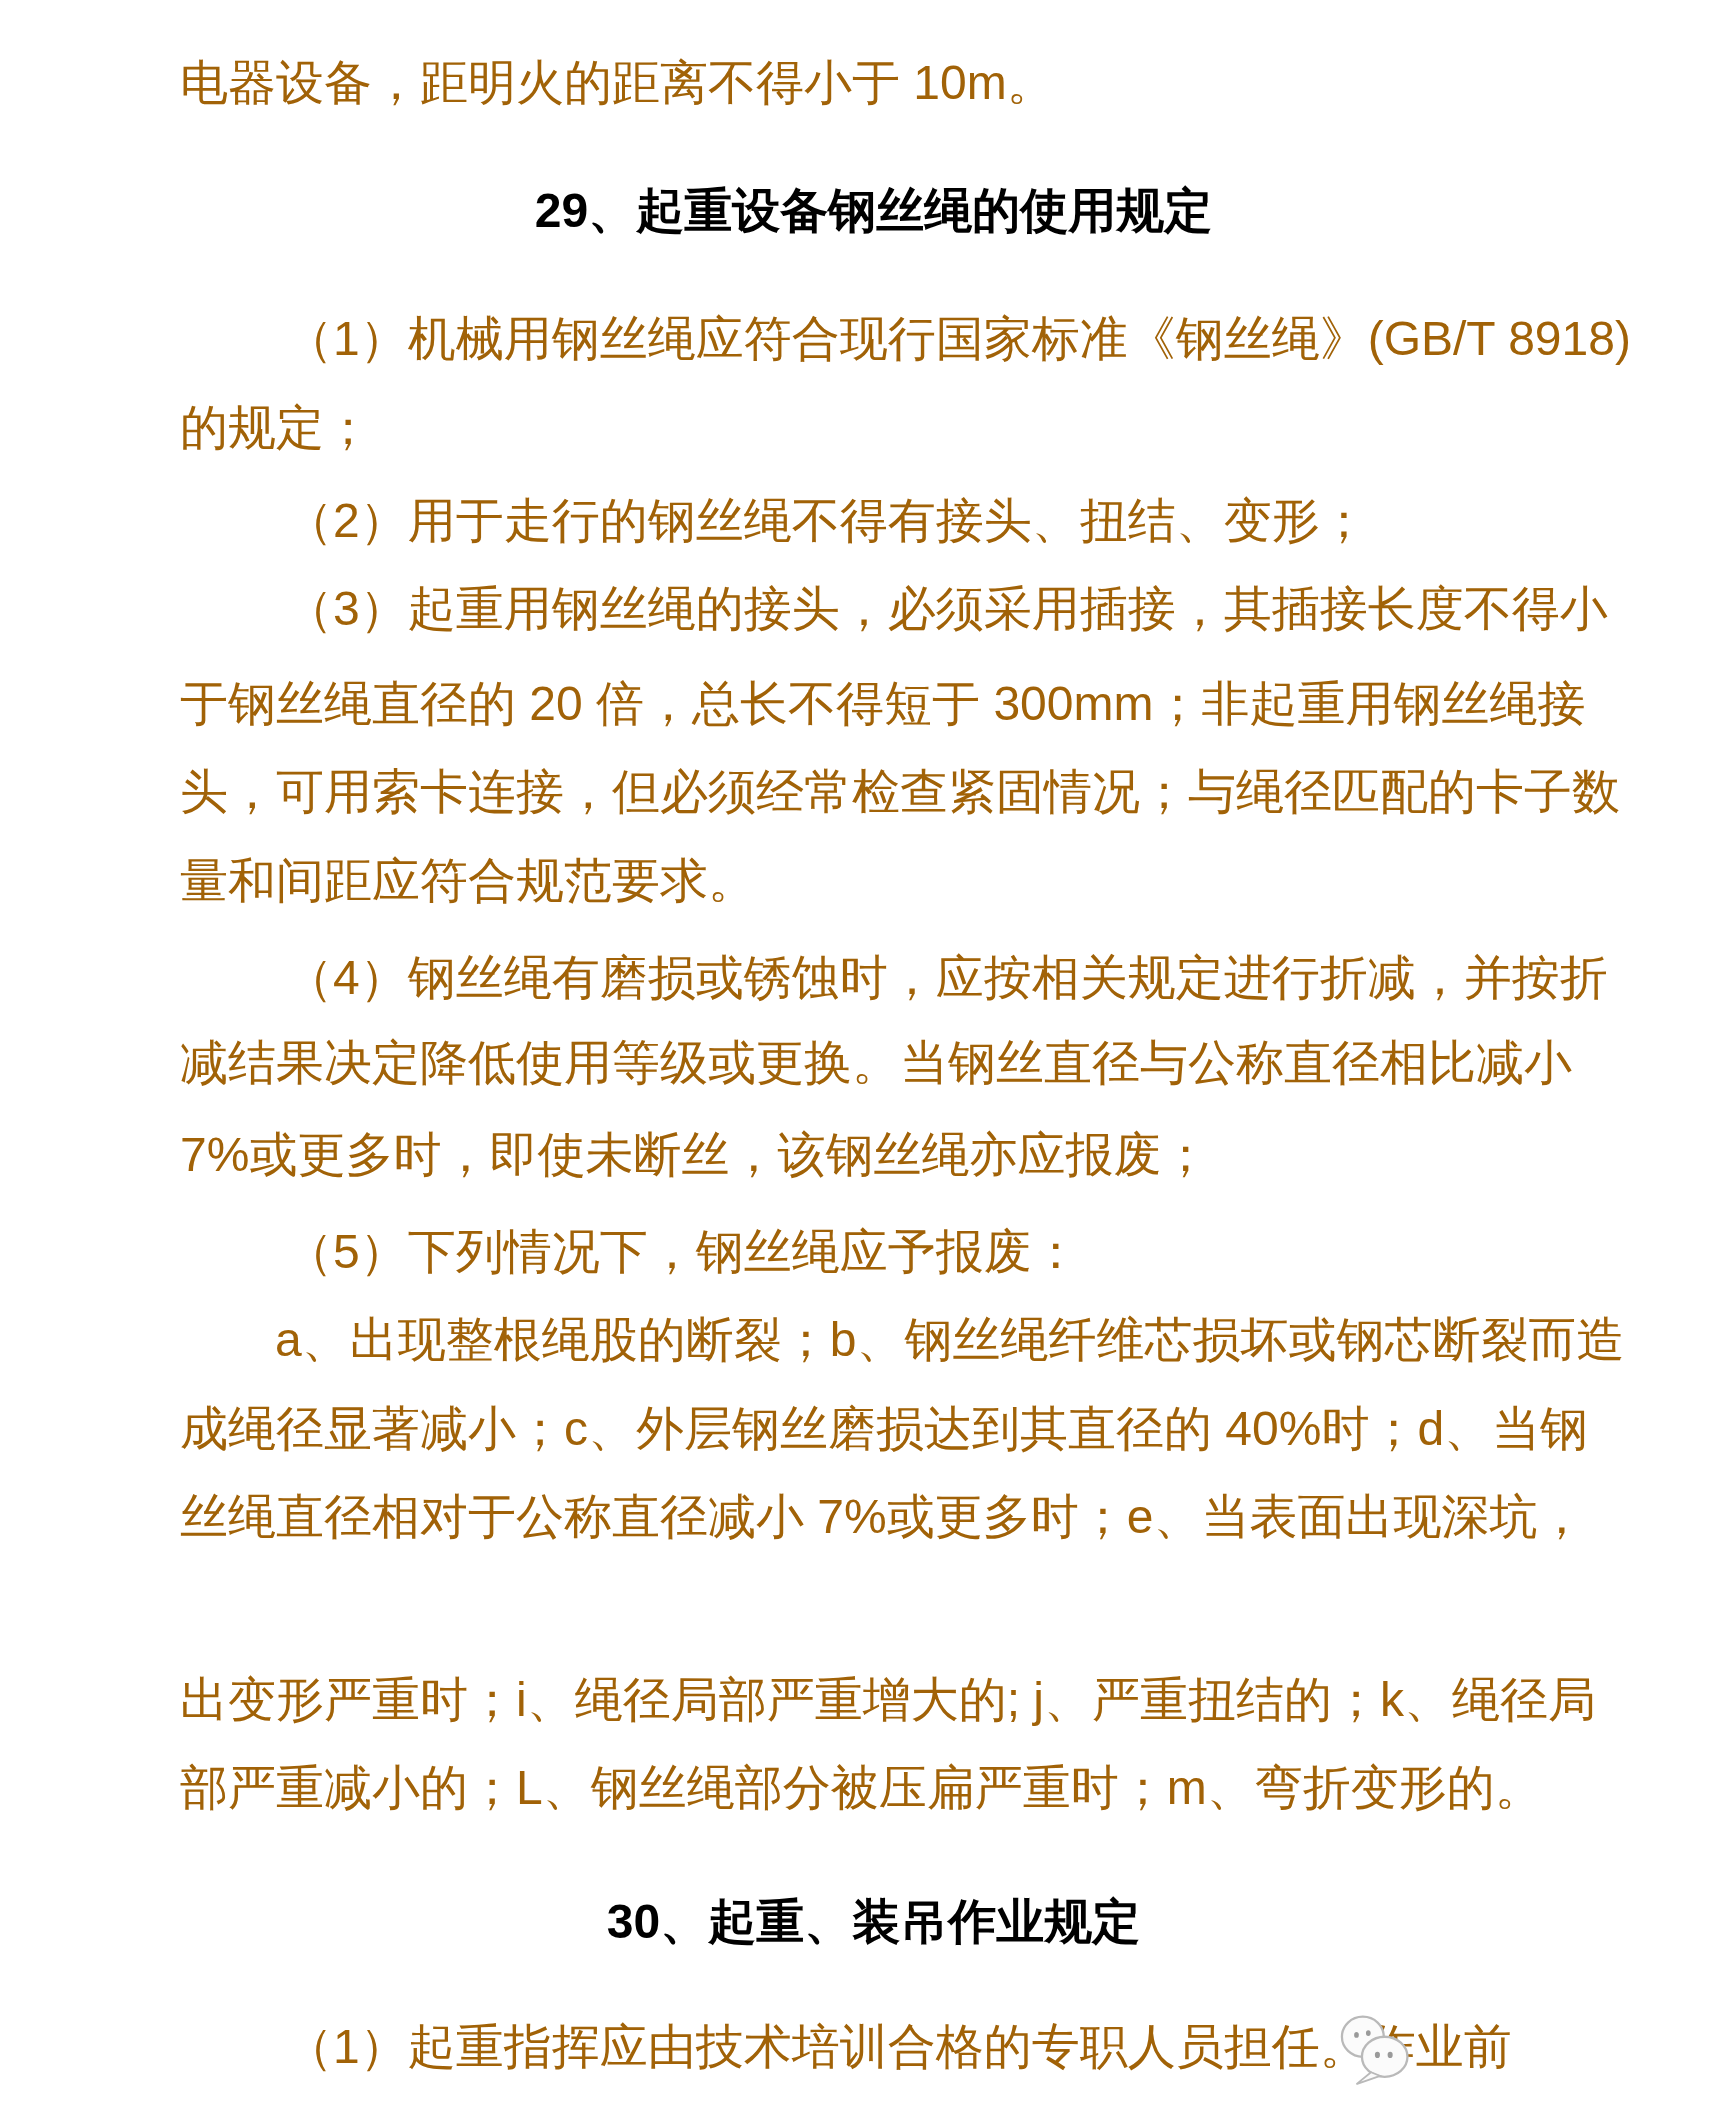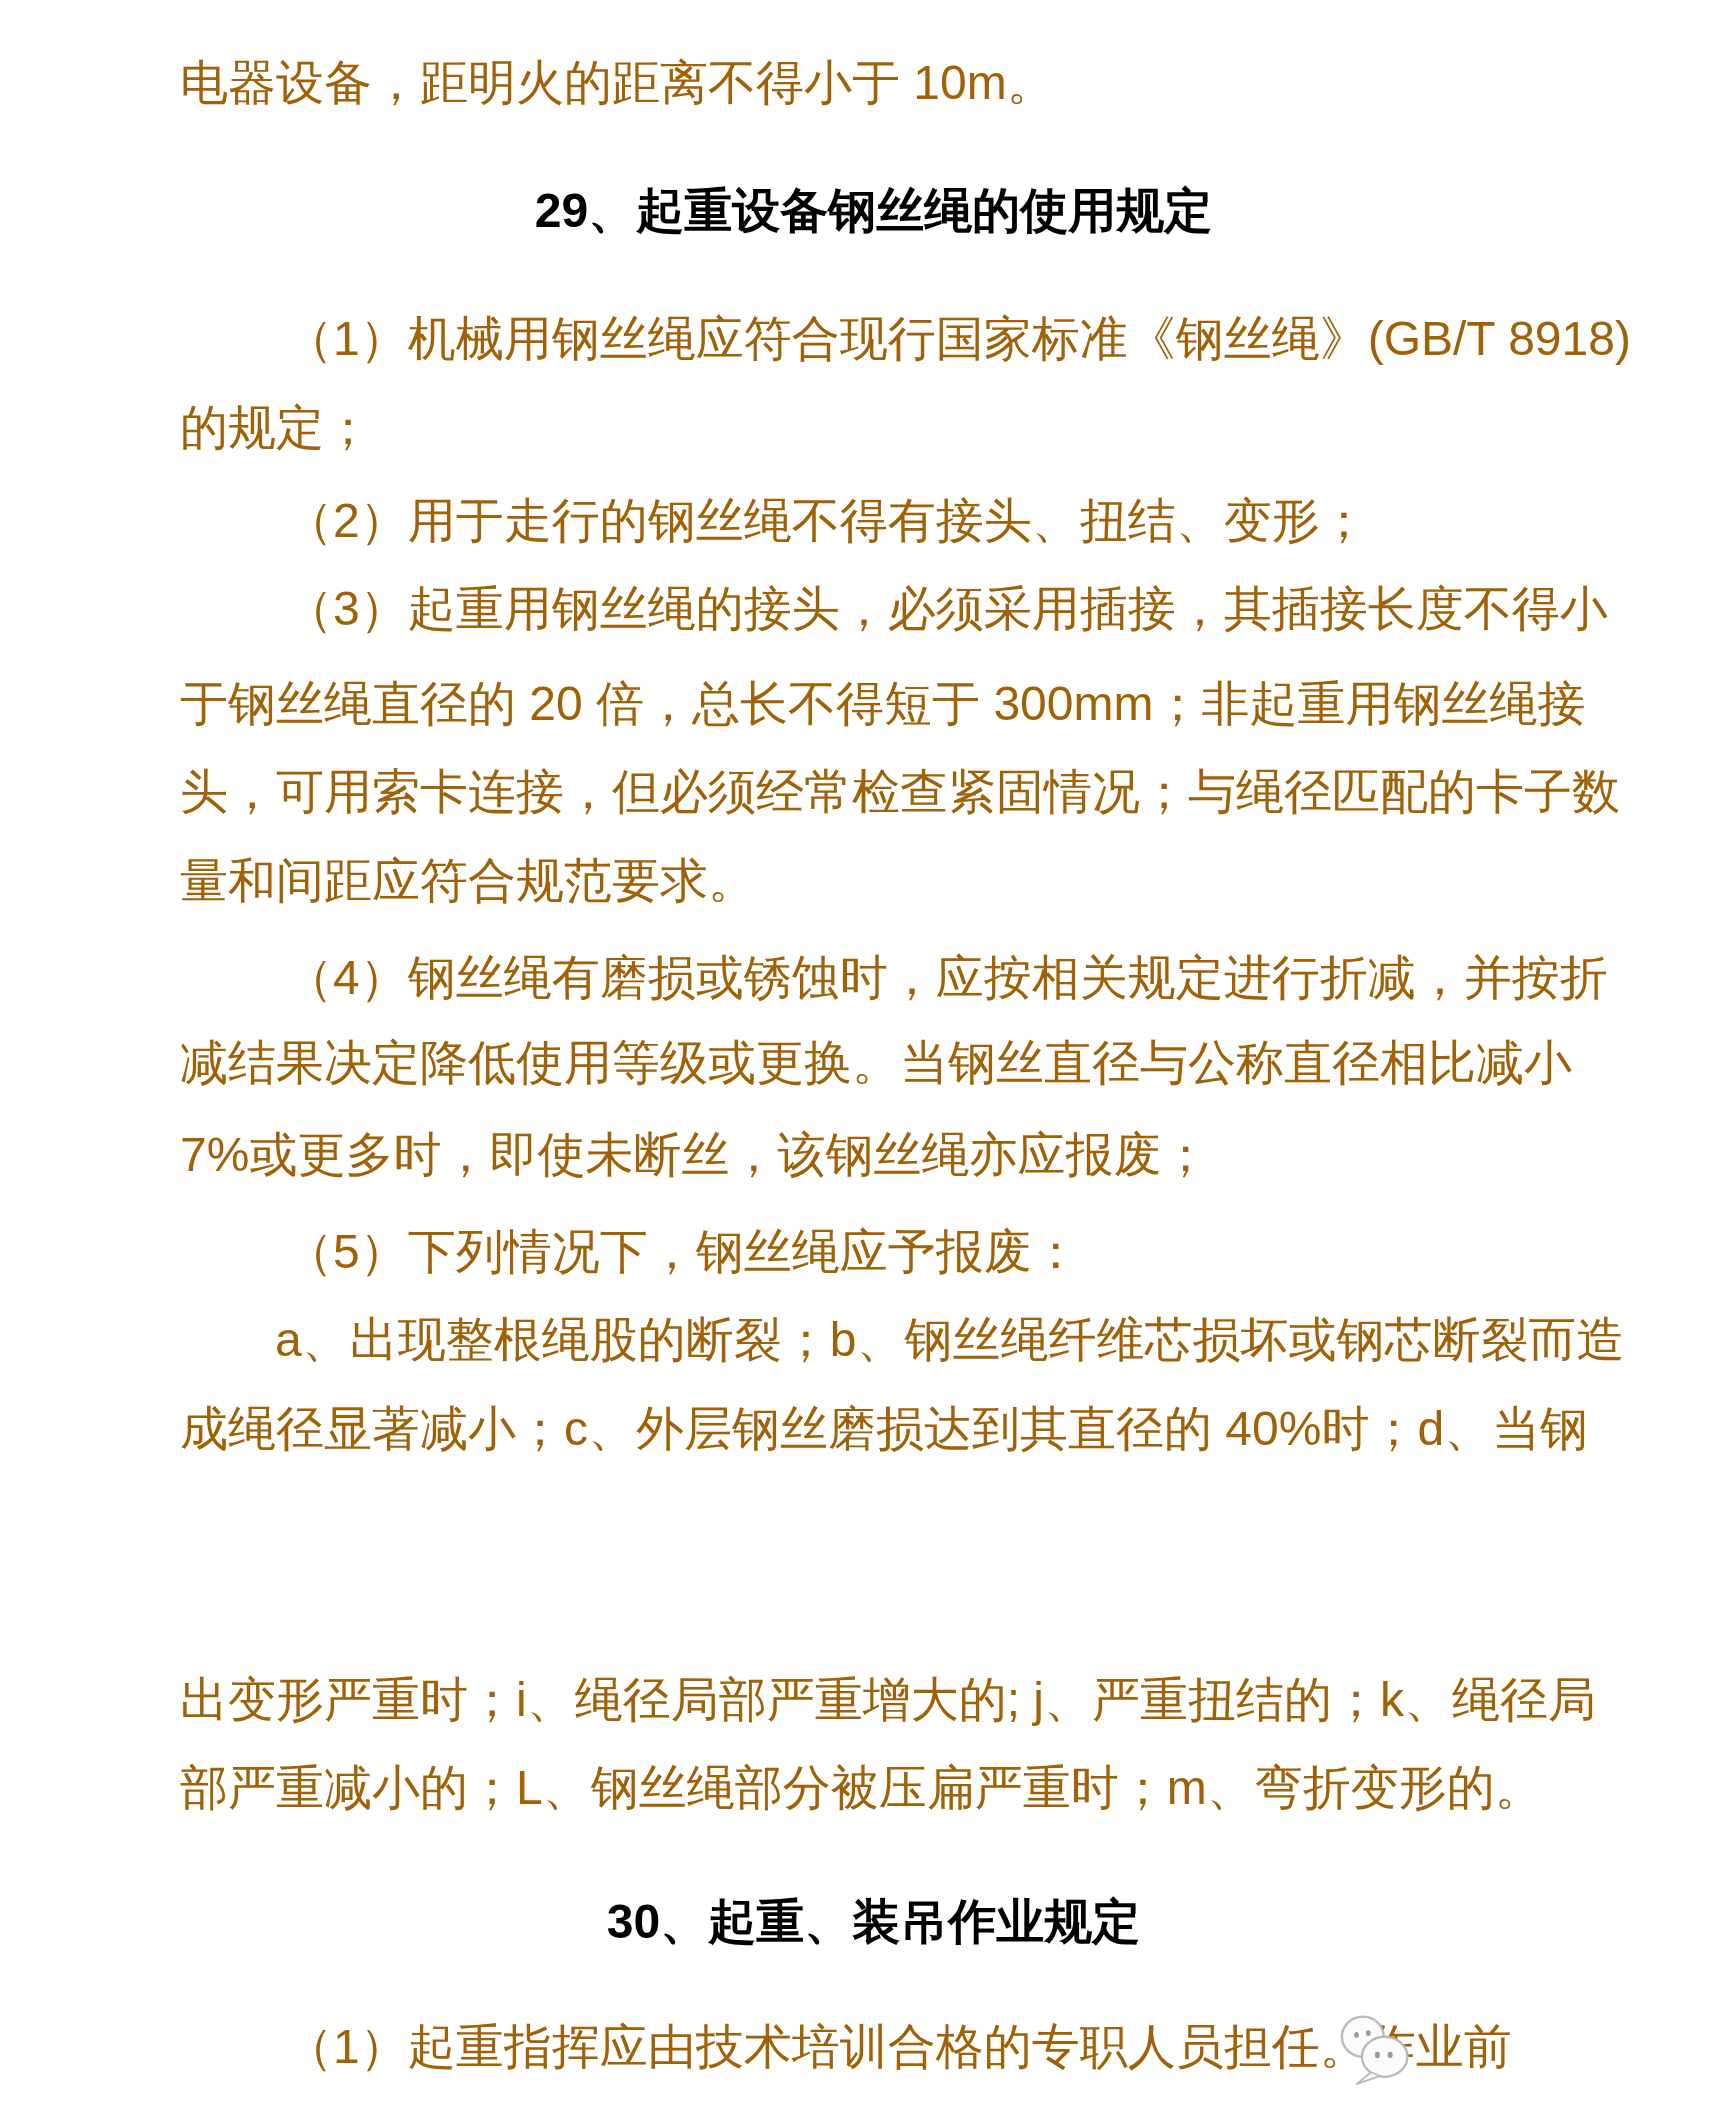--- a/index.html
+++ b/index.html
@@ -82,20 +82,21 @@
   <div class="line indent" style="top:580px">（3）起重用钢丝绳的接头，必须采用插接，其插接长度不得小</div>
   <div class="line" style="top:675px">于钢丝绳直径的 20 倍，总长不得短于 300mm；非起重用钢丝绳接</div>
   <div class="line" style="top:763px">头，可用索卡连接，但必须经常检查紧固情况；与绳径匹配的卡子数</div>
   <div class="line" style="top:852px">量和间距应符合规范要求。</div>
   <div class="line indent" style="top:949px">（4）钢丝绳有磨损或锈蚀时，应按相关规定进行折减，并按折</div>
   <div class="line" style="top:1034px">减结果决定降低使用等级或更换。当钢丝直径与公称直径相比减小</div>
   <div class="line" style="top:1126px">7%或更多时，即使未断丝，该钢丝绳亦应报废；</div>
   <div class="line indent" style="top:1223px">（5）下列情况下，钢丝绳应予报废：</div>
   <div class="line indent-a" style="top:1311px">a、出现整根绳股的断裂；b、钢丝绳纤维芯损坏或钢芯断裂而造</div>
   <div class="line" style="top:1400px">成绳径显著减小；c、外层钢丝磨损达到其直径的 40%时；d、当钢</div>
+  <div class="line" style="top:1488px">丝绳直径相对于公称直径减小 7%或更多时；e、当表面出现深坑，</div>
   <div class="line" style="top:1759px">部严重减小的；L、钢丝绳部分被压扁严重时；m、弯折变形的。</div>
   <div class="line" style="top:1671px">出变形严重时；i、绳径局部严重增大的; j、严重扭结的；k、绳径局</div>
 
   <h1 class="heading" style="top:1893px">30、起重、装吊作业规定</h1>
 
   <div class="line indent" style="top:2018px">（1）起重指挥应由技术培训合格的专职人员担任。作业前</div>
 
   <svg class="wm-logo" width="77" height="71" viewBox="0 0 84 78" aria-hidden="true">
     <ellipse cx="27" cy="25" rx="23" ry="22" fill="#fbfbfb" stroke="#b9b9b9" stroke-width="2.5"></ellipse>
     <ellipse cx="20" cy="23" rx="2.6" ry="3.2" fill="#9a9a9a"></ellipse>

